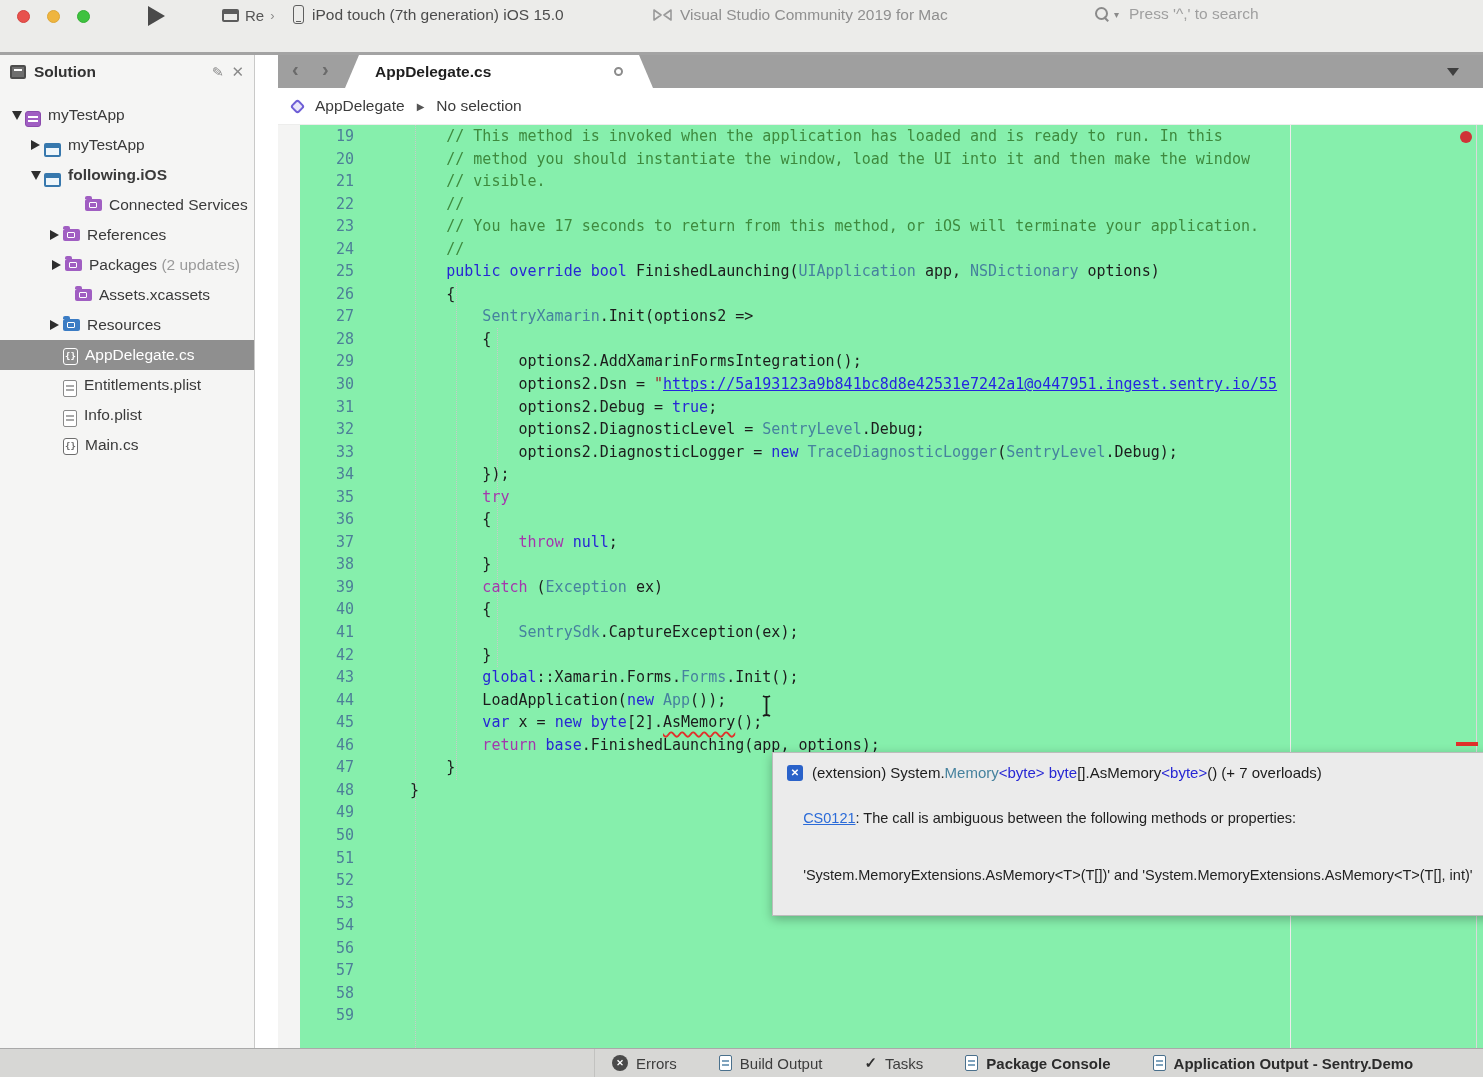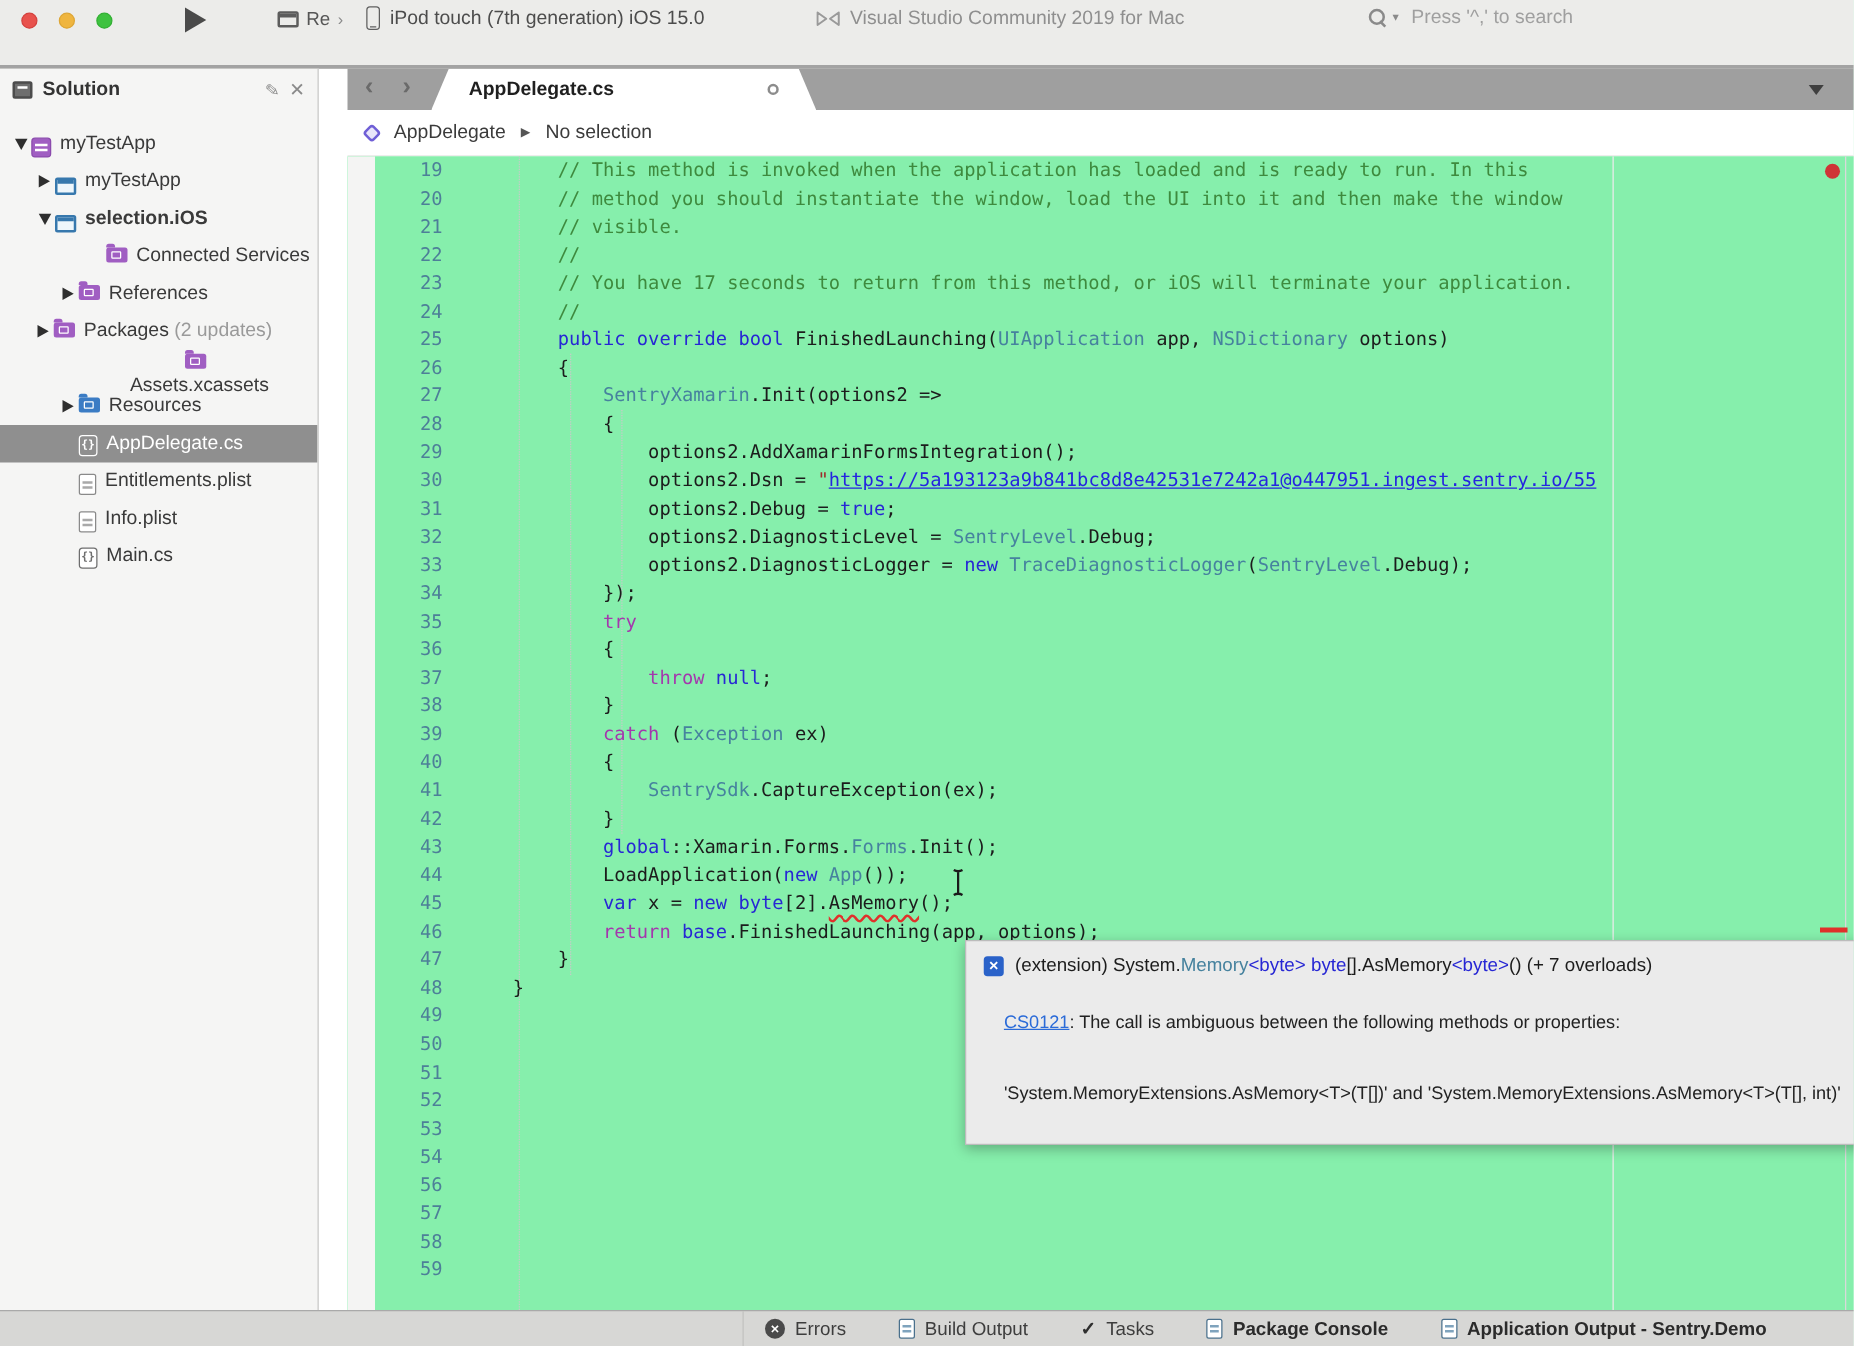--- a/index.html
+++ b/index.html
@@ -213,49 +213,49 @@
             </span></span>
           <span class="lbl">myTestApp</span>
         </div>
         <div class="tree-row" style="padding-left: 27px;">
           <span class="arrow-slot">
             <span class="tri-d"></span>
           </span>
           <span><span class="ic proj">
               <i></i>
             </span></span>
-          <span class="lbl b">selection.iOS</span>
+          <span class="lbl b">following.iOS</span>
         </div>
         <div class="tree-row" style="padding-left: 68px;">
           <span class="arrow-slot"></span>
           <span><span class="ic folder purple">
               <i></i>
             </span></span>
           <span class="lbl">Connected Services</span>
         </div>
         <div class="tree-row" style="padding-left: 46px;">
           <span class="arrow-slot">
             <span class="tri-r"></span>
           </span>
           <span><span class="ic folder purple">
               <i></i>
             </span></span>
           <span class="lbl">References</span>
         </div>
-        <div class="tree-row" style="padding-left: 26px;">
+        <div class="tree-row" style="padding-left: 26px; margin-left: 22px;">
           <span class="arrow-slot">
             <span class="tri-r"></span>
           </span>
           <span><span class="ic folder purple">
               <i></i>
             </span></span>
           <span class="lbl">Packages</span>
           <span class="suffix"> (2 updates)</span>
         </div>
-        <div class="tree-row" style="padding-left: 58px; flex-direction: column;">
+        <div class="tree-row" style="padding-left: 58px;">
           <span class="arrow-slot"></span>
           <span><span class="ic folder purple">
               <i></i>
             </span></span>
           <span class="lbl">Assets.xcassets</span>
         </div>
         <div class="tree-row" style="padding-left: 46px;">
           <span class="arrow-slot">
             <span class="tri-r"></span>
           </span>

